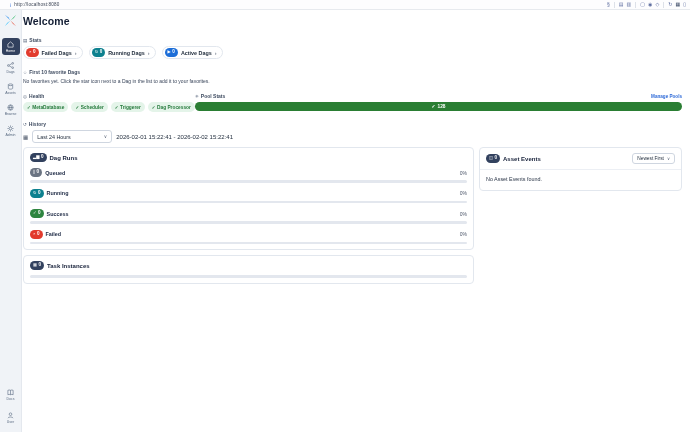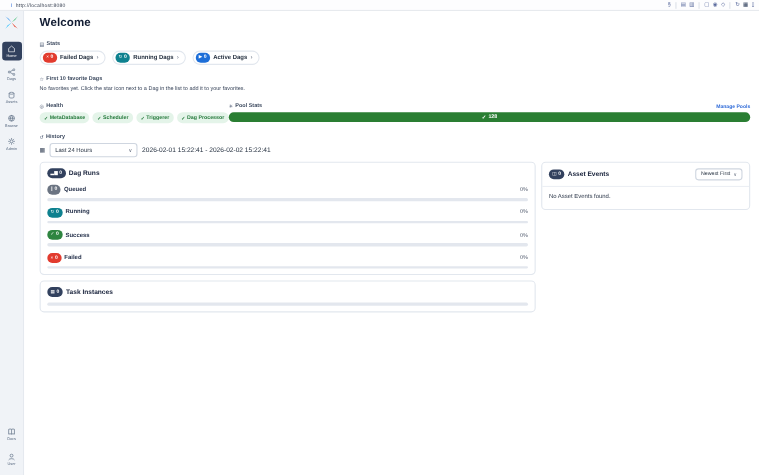--- a/index.html
+++ b/index.html
@@ -25,21 +25,21 @@
   .nav { margin-top:11px; display:flex; flex-direction:column; align-items:center; gap:4px; width:100%; }
   .nav-item { width:18px; height:17px; display:flex; flex-direction:column;
     align-items:center; justify-content:center; border-radius:3px; color:#5a6b82; }
   .nav-item svg { width:7px; height:7px; stroke:currentColor; fill:none; stroke-width:1.4; }
   .nav-item .nl { font-size:3.5px; margin-top:1px; color:inherit; }
   .nav-item.active { background:#32415e; color:#fff; }
   .nav-bottom { margin-top:auto; margin-bottom:6px; display:flex; flex-direction:column; align-items:center; gap:6px; width:100%; }
 
   
   .main { position:absolute; top:10px; left:22px; width:668px; height:422px;
-    background:#fff; padding:5px 8px 0 14px; }
+    background:#fff; padding:5px 8px 0 1px; }
   h1.welcome { font-size:10.5px; font-weight:700; color:#121d33; letter-spacing:.1px; }
 
   .sec-label { display:flex; align-items:center; gap:2px; font-size:5px;
     color:#3f4c61; font-weight:700; }
   .sec-label .sic { font-size:4.6px; color:#55627a; font-weight:400; }
 
   .stats-row { margin-top:3px; display:flex; gap:6px; }
   .stat-pill { display:flex; align-items:center; gap:3px; background:#fff;
     border:1px solid #e2e7ee; border-radius:7px; height:13px; padding:0 5px 0 2px; cursor:pointer; }
   .badge { display:inline-flex; align-items:center; gap:1.5px; color:#fff;

